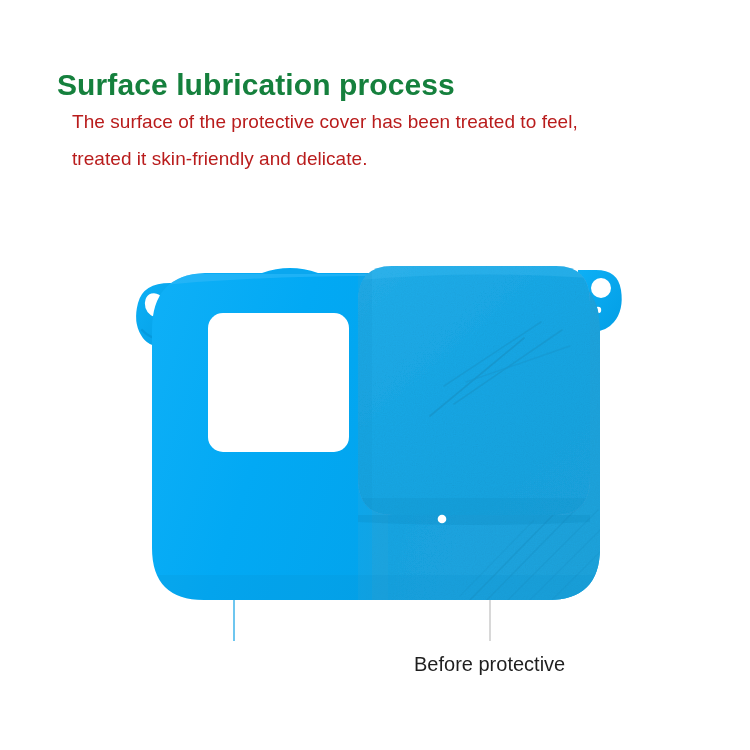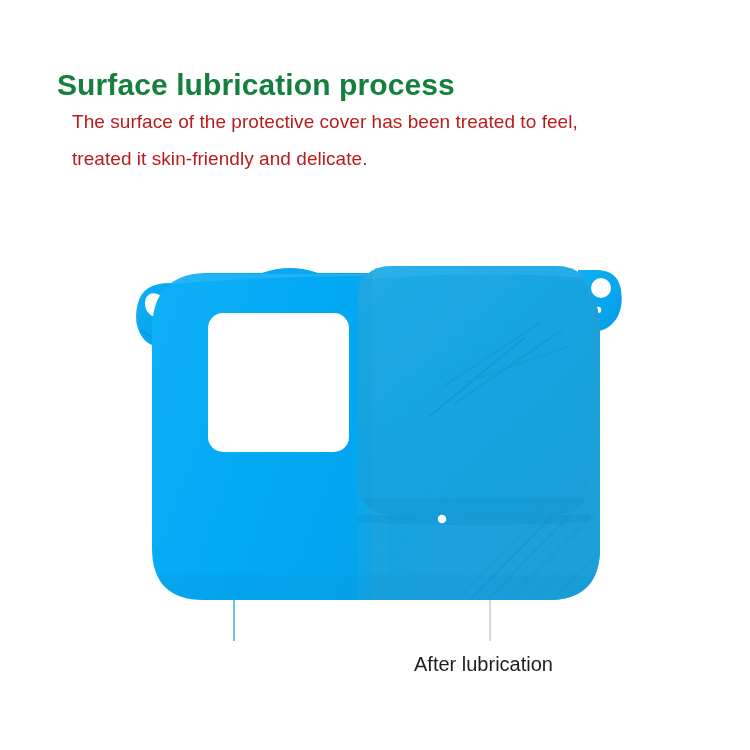--- a/index.html
+++ b/index.html
@@ -236,15 +236,15 @@
         <path d="M 466,382 L 570,346" stroke-width="1.4" opacity="0.6"></path>
       </g>
     </g>
 
     <circle cx="442" cy="519" r="4.3" fill="#ffffff"></circle>
   </svg>
 
   <div class="leader leader-left" style="background:#6ec6ef"></div>
   <div class="leader leader-right" style="background:#d8d8d8"></div>
 
-  <div class="caption caption-right">After lubrication</div>
+  <div class="caption caption-right">Before protective</div>
 
 </div>
 
 </body></html>

